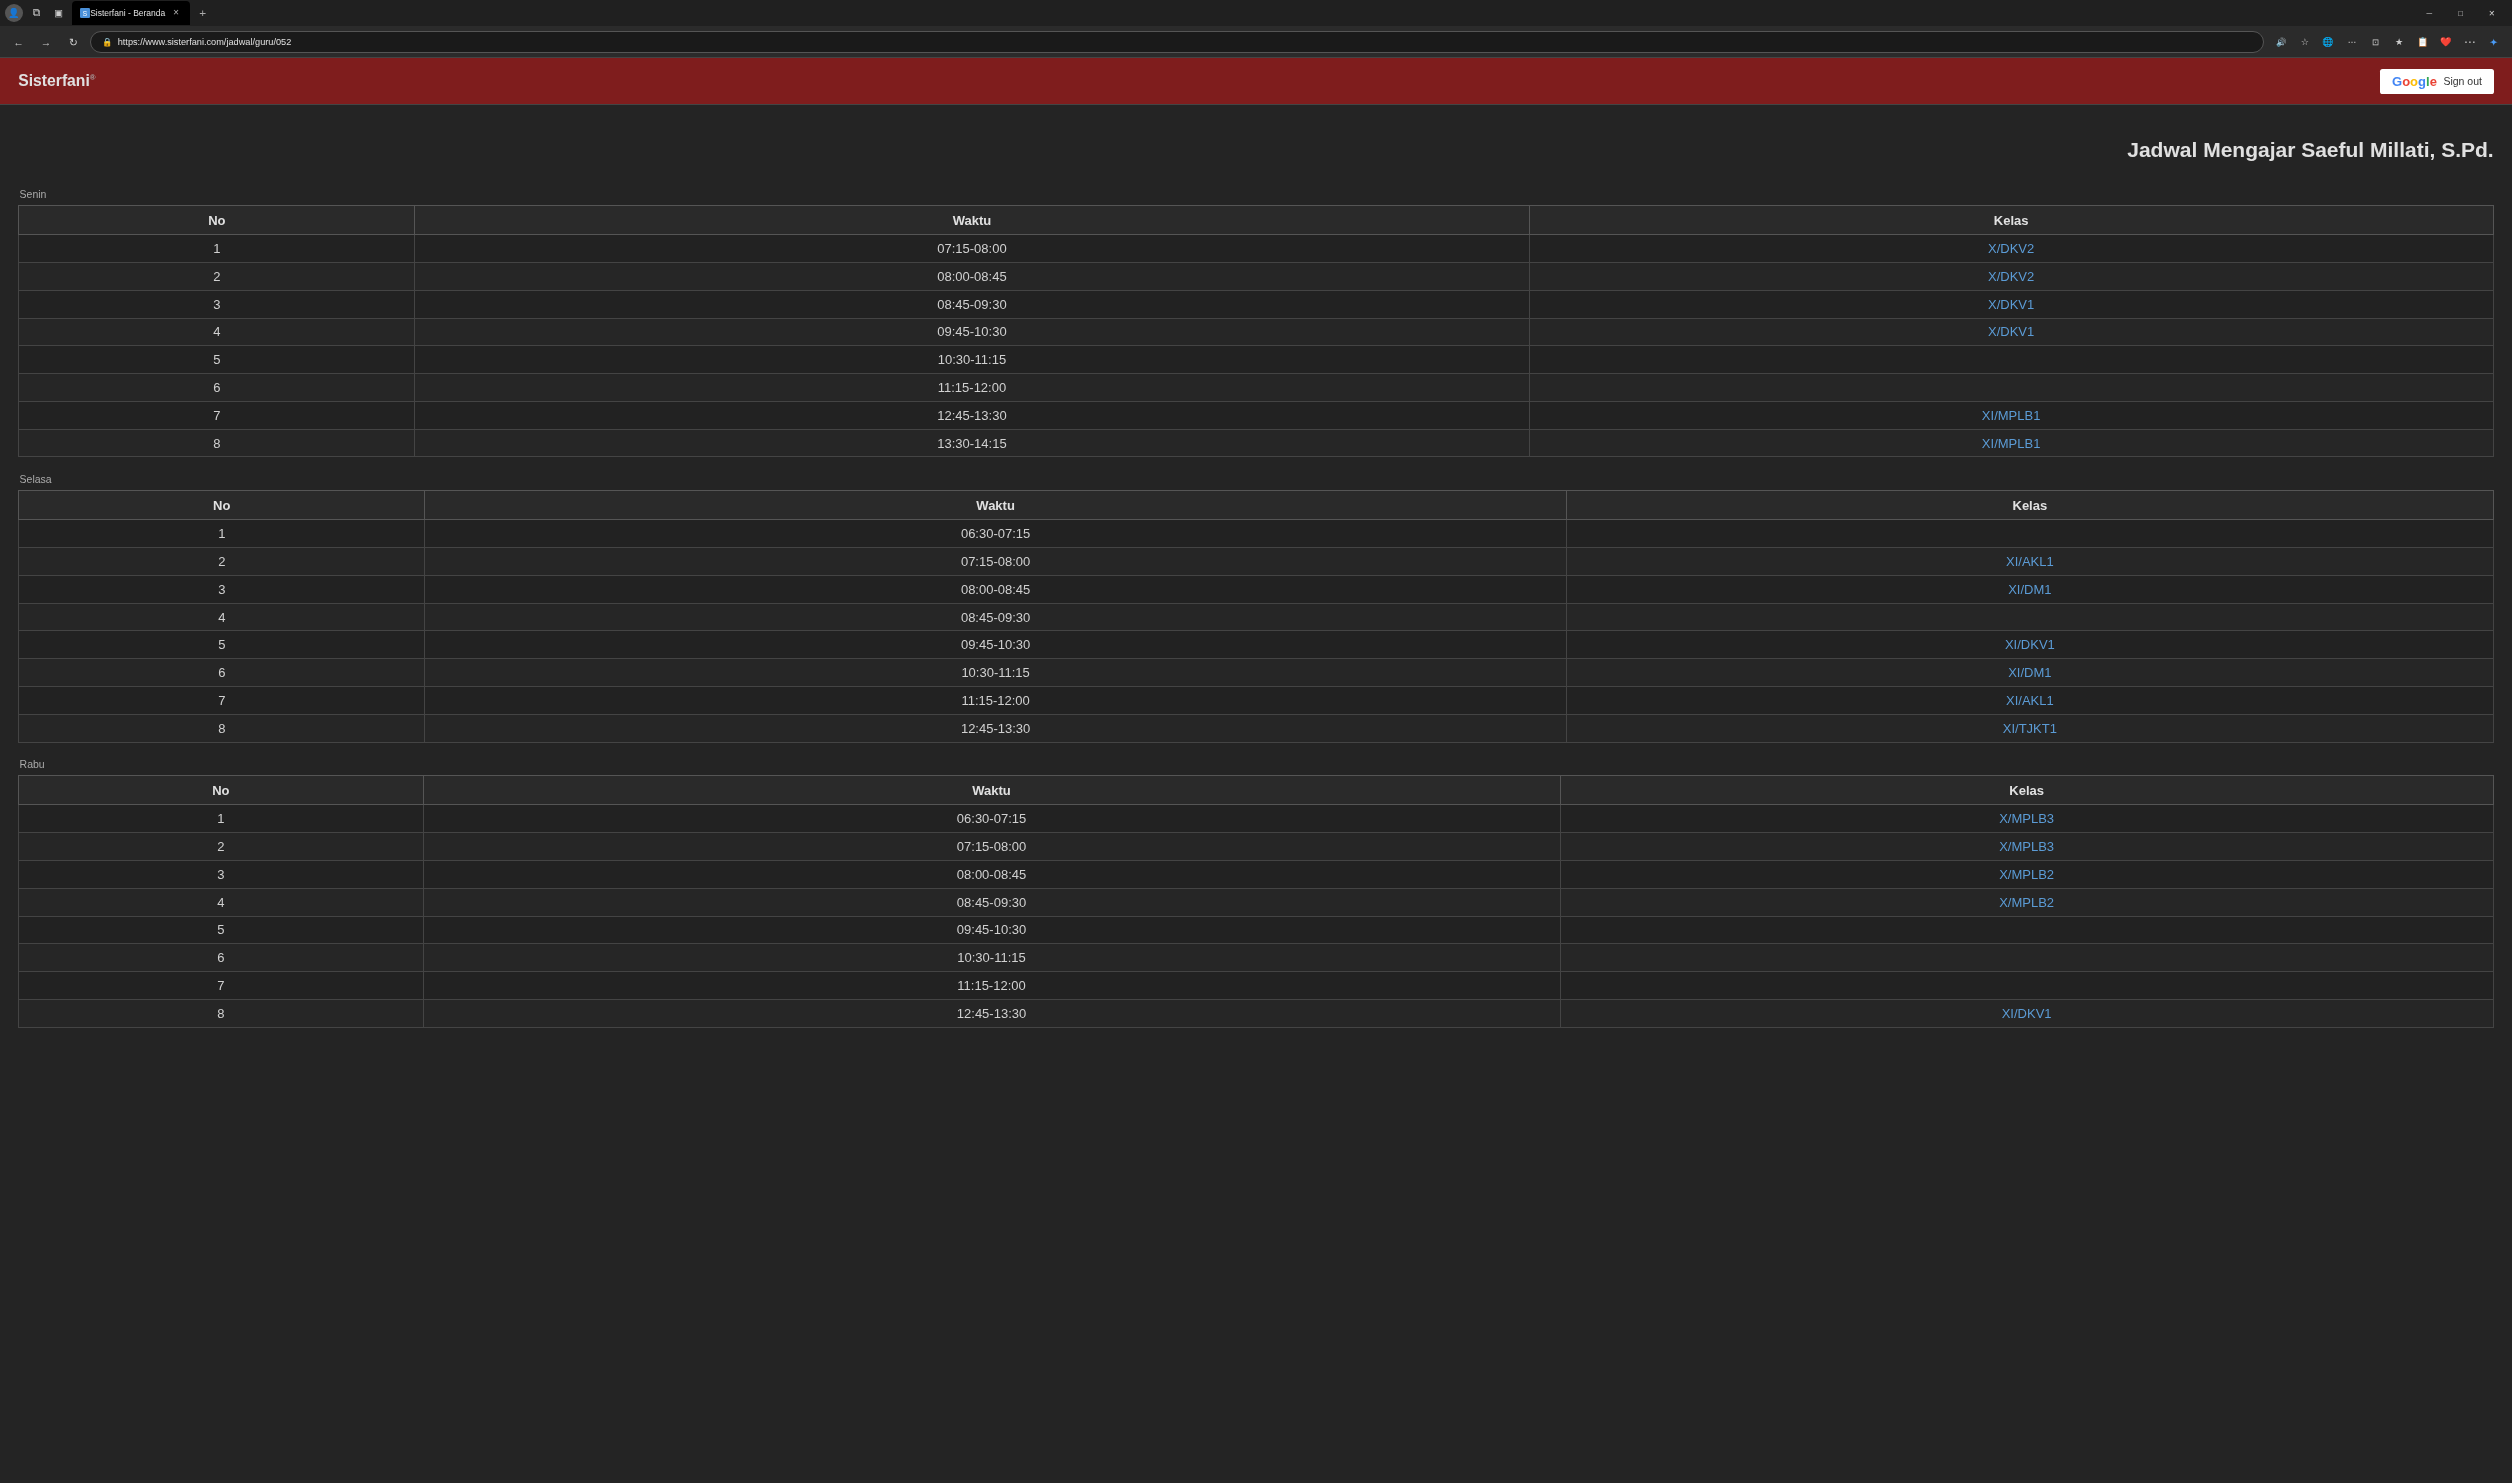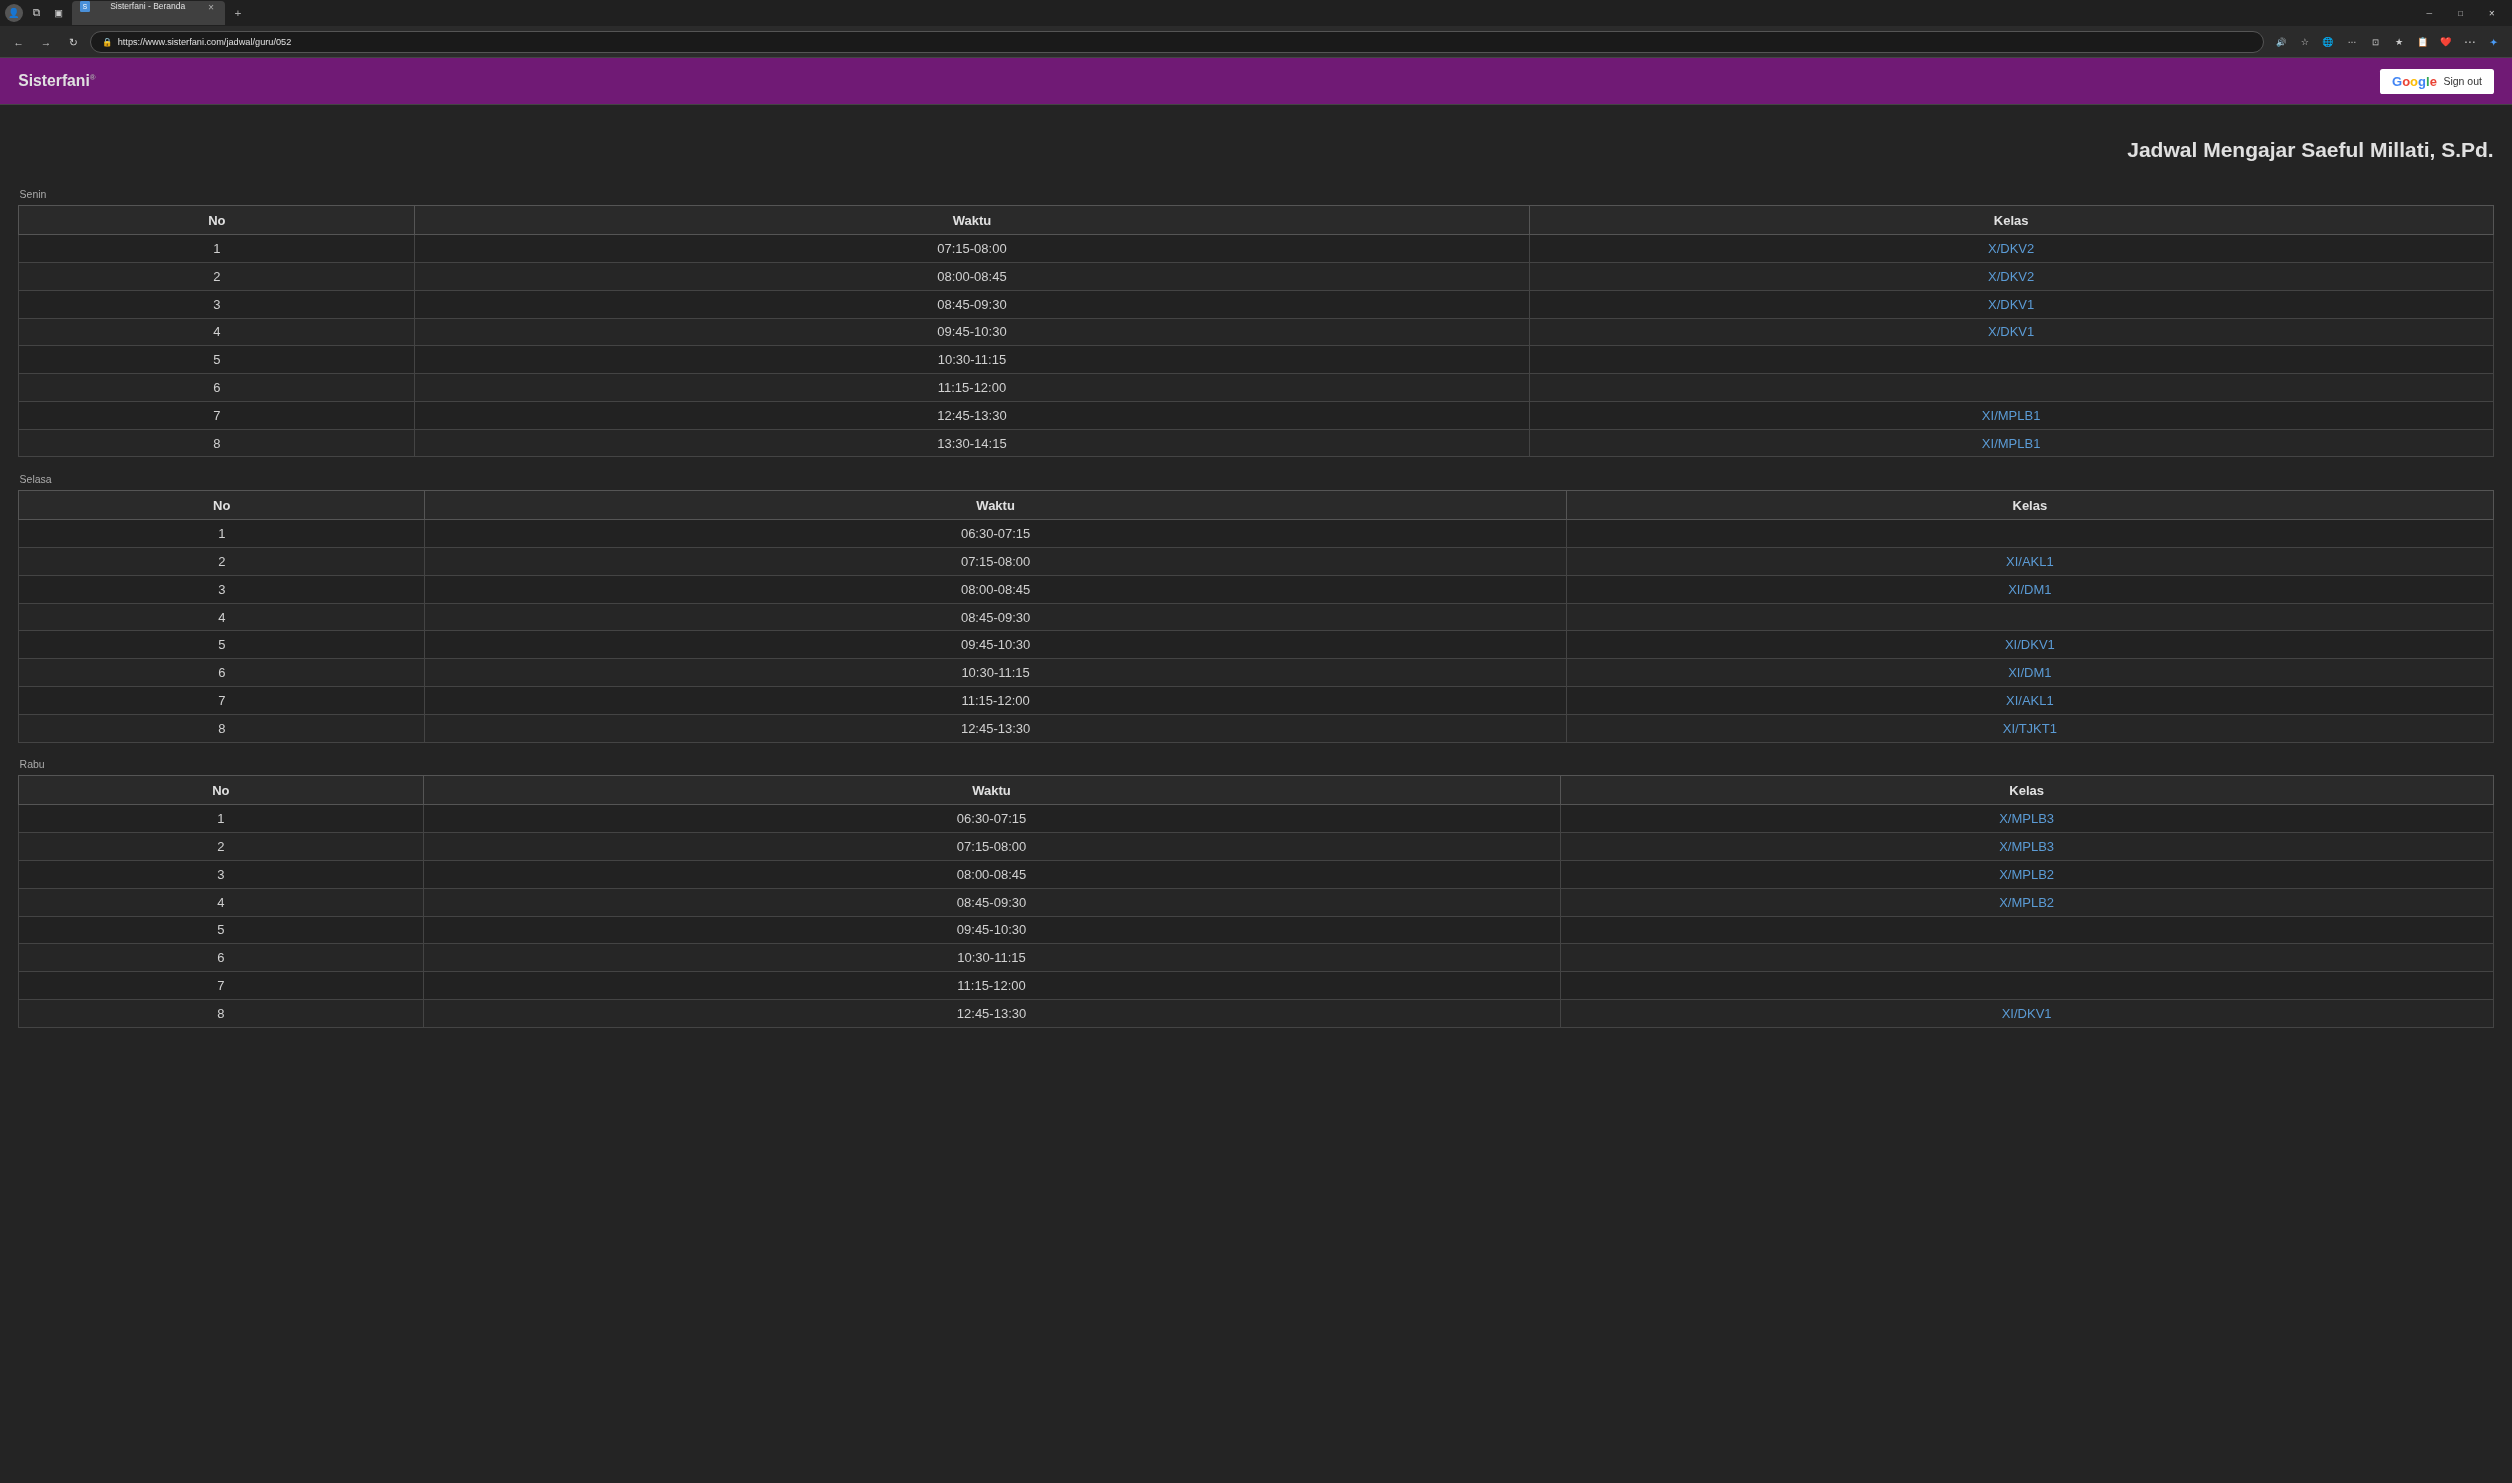--- a/index.html
+++ b/index.html
@@ -34,26 +34,26 @@
       border: none;
       background: transparent;
       color: #ccc;
       cursor: pointer;
       display: flex; align-items: center; justify-content: center;
       font-size: 9.2px;
     }
 
     .tab-item {
       display: flex;
-      align-items: flex-start;
-      background: #404040;
+      align-items: center;
+      background: #000000;
       border-radius: 3.9px 3.9px 0 0;
       padding: 0 7.9px;
       height: 23.6px;
-      gap: 20px;
+      gap: 0;
       font-size: 8.5px;
       color: #e0e0e0;
       cursor: pointer;
       min-width: 118px;
     }
 
     .tab-item .tab-favicon {
       width: 10.5px; height: 10.5px;
       background: #4a90d9;
       border-radius: 1.3px;
@@ -147,21 +147,21 @@
     .page-content {
       background: #242424;
       min-height: calc(100vh - 58px);
     }
 
     .site-header {
       display: flex;
       align-items: center;
       justify-content: space-between;
       padding: 10.5px 18.3px;
-      background: #701a75;
+      background: #7f1d1d;
       border-bottom: 0.7px solid #444;
     }
 
     .site-logo {
       font-size: 15.7px;
       font-weight: bold;
       color: #e0e0e0;
     }
 
     .site-logo sup {

